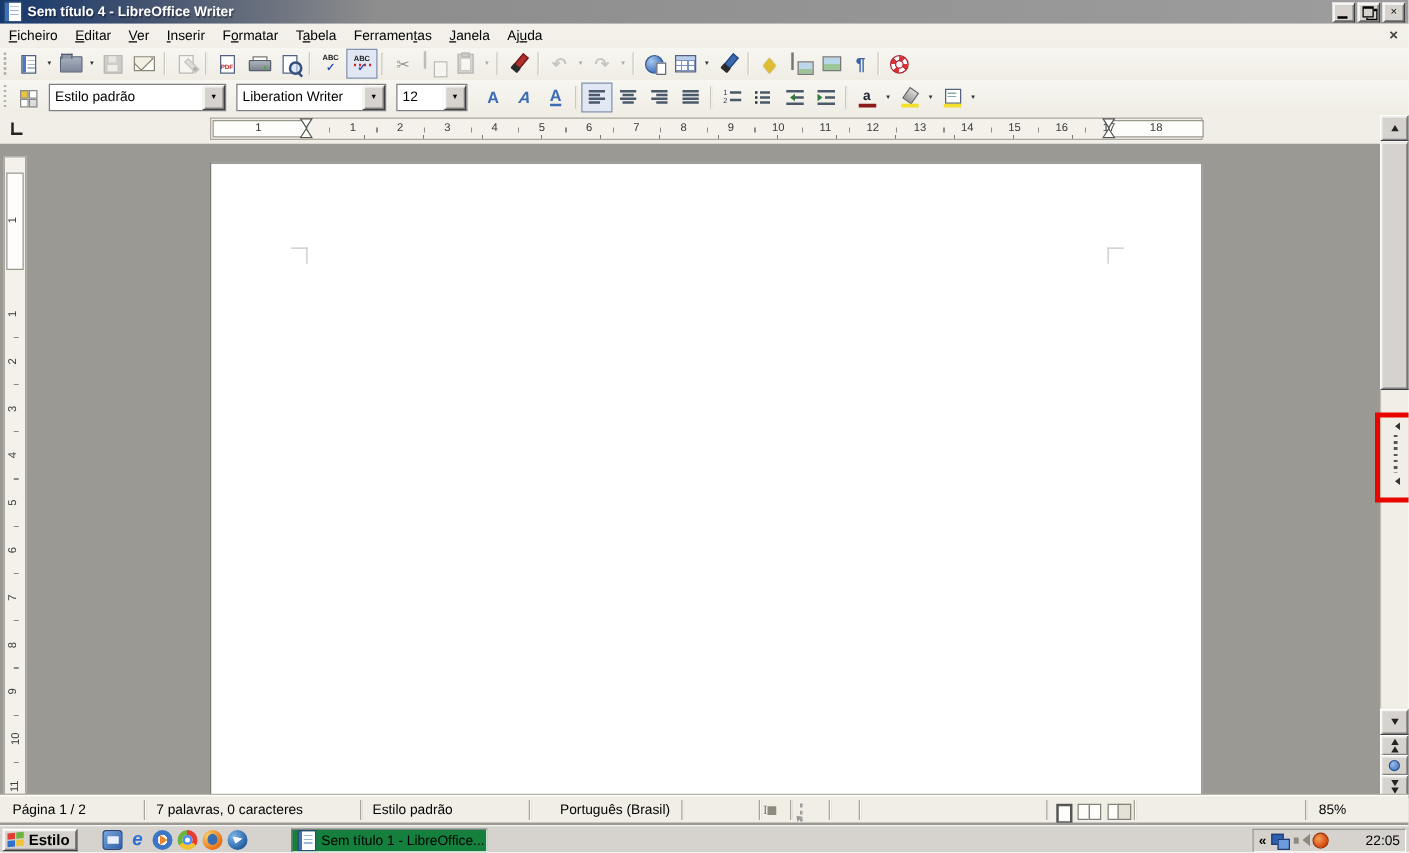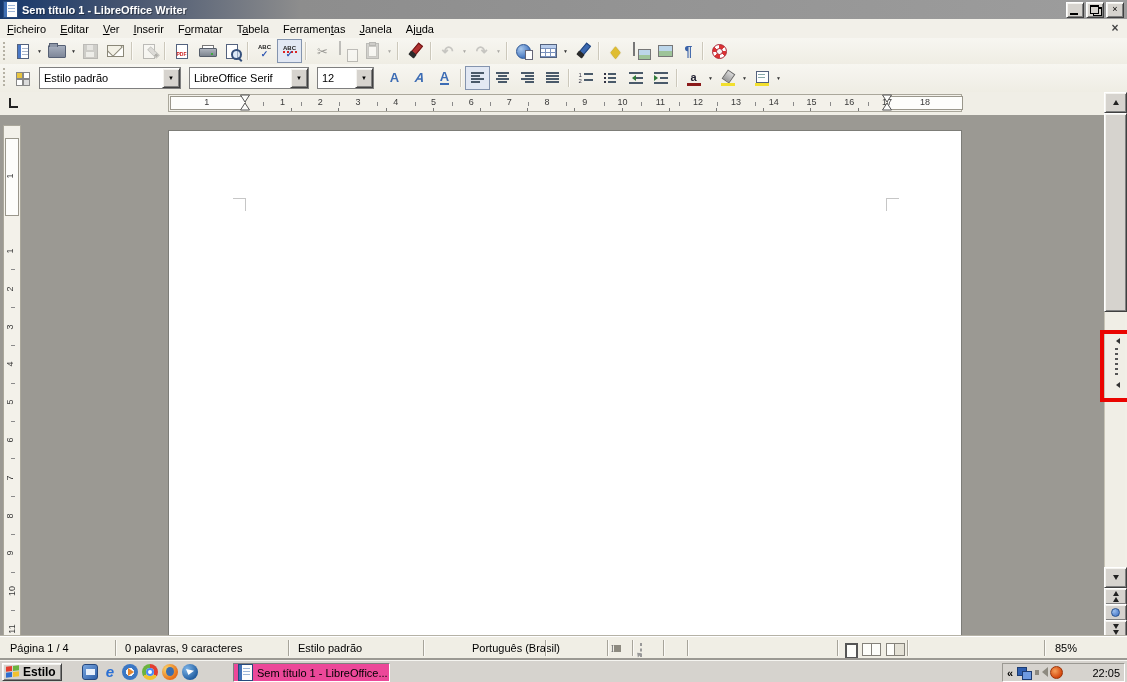--- a/index.html
+++ b/index.html
@@ -213,39 +213,39 @@
   .ql.desktop{background:linear-gradient(135deg,#79a7e0,#2e5fa8);border:1px solid #24477e;box-sizing:border-box;}
   .ql.desktop::after{content:"";position:absolute;left:3px;top:4px;width:9px;height:6px;background:#e8f0fb;}
   .ql.wmp{background:radial-gradient(circle,#f7f7f7 0 4px,#3b77c4 4px);border-radius:50%;position:absolute;}
   .ql.wmp::after{content:"";position:absolute;left:6px;top:4px;border:4px solid transparent;border-left:6px solid #e8842a;}
   .ql.chrome{border-radius:50%;background:conic-gradient(#e33e30 0deg 120deg,#f2c230 120deg 240deg,#6cb33f 240deg 360deg);position:absolute;}
   .ql.chrome::after{content:"";position:absolute;left:4px;top:4px;width:8px;height:8px;background:#fff;border-radius:50%;box-shadow:inset 0 0 0 2px #4a8af4;}
   .ql.firefox{border-radius:50%;background:radial-gradient(circle at 5px 5px,#f9d56a,#e8701a 70%);position:absolute;}
   .ql.firefox::after{content:"";position:absolute;left:4px;top:3px;width:8px;height:9px;border-radius:50%;background:#3a6db0;}
   .ql.tbird{border-radius:50%;background:radial-gradient(circle at 5px 5px,#7db4e8,#1f5b9e 75%);position:absolute;}
   .ql.tbird::after{content:"";position:absolute;left:4px;top:5px;width:8px;height:6px;background:#fff;clip-path:polygon(0 0,100% 30%,30% 100%);}
-  #taskbtn{left:233px;top:2px;width:157px;height:19px;position:absolute;background:#ec4899;display:flex;align-items:center;gap:4px;padding:0 4px;box-sizing:border-box;white-space:nowrap;overflow:hidden;}
+  #taskbtn{left:233px;top:2px;width:157px;height:19px;position:absolute;background:#15803d;display:flex;align-items:center;gap:4px;padding:0 4px;box-sizing:border-box;white-space:nowrap;overflow:hidden;}
   #tray{left:1002px;top:2px;width:123px;height:19px;position:absolute;border:1px solid;border-color:#9b9993 #fff #fff #9b9993;display:flex;align-items:center;gap:4px;padding:0 4px;box-sizing:border-box;}
   .tray-net{width:14px;height:11px;position:relative;}
   .tray-net::before{content:"";position:absolute;left:0;top:0;width:8px;height:7px;background:#2f5fb0;border:1px solid #1d3c72;}
   .tray-net::after{content:"";position:absolute;left:5px;top:4px;width:8px;height:7px;background:#6e9ae0;border:1px solid #1d3c72;}
   .tray-vol{width:11px;height:11px;position:relative;}
   .tray-vol::before{content:"";position:absolute;left:0;top:3px;width:4px;height:5px;background:#8d8a80;}
   .tray-vol::after{content:"";position:absolute;left:2px;top:0;border:5.5px solid transparent;border-right:6px solid #8d8a80;}
   .tray-orange{width:13px;height:13px;border-radius:50%;background:radial-gradient(circle at 4px 4px,#f6a05a,#d4470e 70%);border:1px solid #9a3308;box-sizing:border-box;}
   #clock{margin-left:auto;}
 </style>
 </head>
 <body>
 
 <div id="screen">
 
   <div id="titlebar" class="abs">
     <span class="writer-ico"></span>
-    <span class="title">Sem título 1 - LibreOffice Writer</span>
+    <span class="title">Sem título 4 - LibreOffice Writer</span>
     <span id="winbtns">
       <span class="wbtn btn3d">
           <span class="glyph-min"></span>
         </span>
       <span class="wbtn btn3d">
           <span class="glyph-rest2"></span>
           <span class="glyph-rest"></span>
         </span>
       <span class="wbtn btn3d"><span>×</span></span>
     </span>
@@ -391,21 +391,21 @@
         </span>
       </span>
     <span class="tspacer"></span>
     <span class="combo" style="width:140px;">
       <span class="val">Estilo padrão</span>
       <span class="drop btn3d">▼</span>
     </span>
     <span class="tspacer"></span>
       <span class="tspacer"></span>
     <span class="combo" style="width:118px;">
-      <span class="val">LibreOffice Serif</span>
+      <span class="val">Liberation Writer</span>
       <span class="drop btn3d">▼</span>
     </span>
     <span class="tspacer"></span>
       <span class="tspacer"></span>
     <span class="combo" style="width:55px;">
       <span class="val">12</span>
       <span class="drop btn3d">▼</span>
     </span>
     <span class="tspacer"></span>
       <span class="tspacer"></span>
@@ -530,27 +530,27 @@
     </div>
 
   <div id="split-grip" class="abs">
       <span class="t1"></span>
       <span class="dots"></span>
       <span class="t2"></span>
     </div>
   <div id="annotation" class="abs"></div>
 
   <div id="statusbar" class="abs">
-    <span class="seg" style="left:10px;">Página 1 / 4</span>
+    <span class="seg" style="left:10px;">Página 1 / 2</span>
     <span class="div" style="left:115px;"></span>
-    <span class="seg" style="left:125px;">0 palavras, 9 caracteres</span>
+    <span class="seg" style="left:125px;">7 palavras, 0 caracteres</span>
     <span class="div" style="left:288px;"></span>
     <span class="seg" style="left:298px;">Estilo padrão</span>
     <span class="div" style="left:423px;"></span>
-    <span class="seg" style="left:472px;">Português (Brasil)</span>
+    <span class="seg" style="left:448px;">Português (Brasil)</span>
     <span class="div" style="left:545px;"></span>
     <span class="div" style="left:607px;"></span>
     <span class="seg" style="left:614px;top:7px;"><span class="ico-insert"></span></span>
     <span class="div" style="left:632px;"></span>
     <span class="seg" style="left:640px;top:7px;"><span class="ico-select"></span></span>
     <span class="div" style="left:663px;"></span>
     <span class="div" style="left:687px;"></span>
     <span class="div" style="left:837px;"></span>
     <span class="pgico one" style="left:845px;border-width:2px;border-color:#555;"></span>
     <span class="pgico two1" style="left:862px;"></span>

